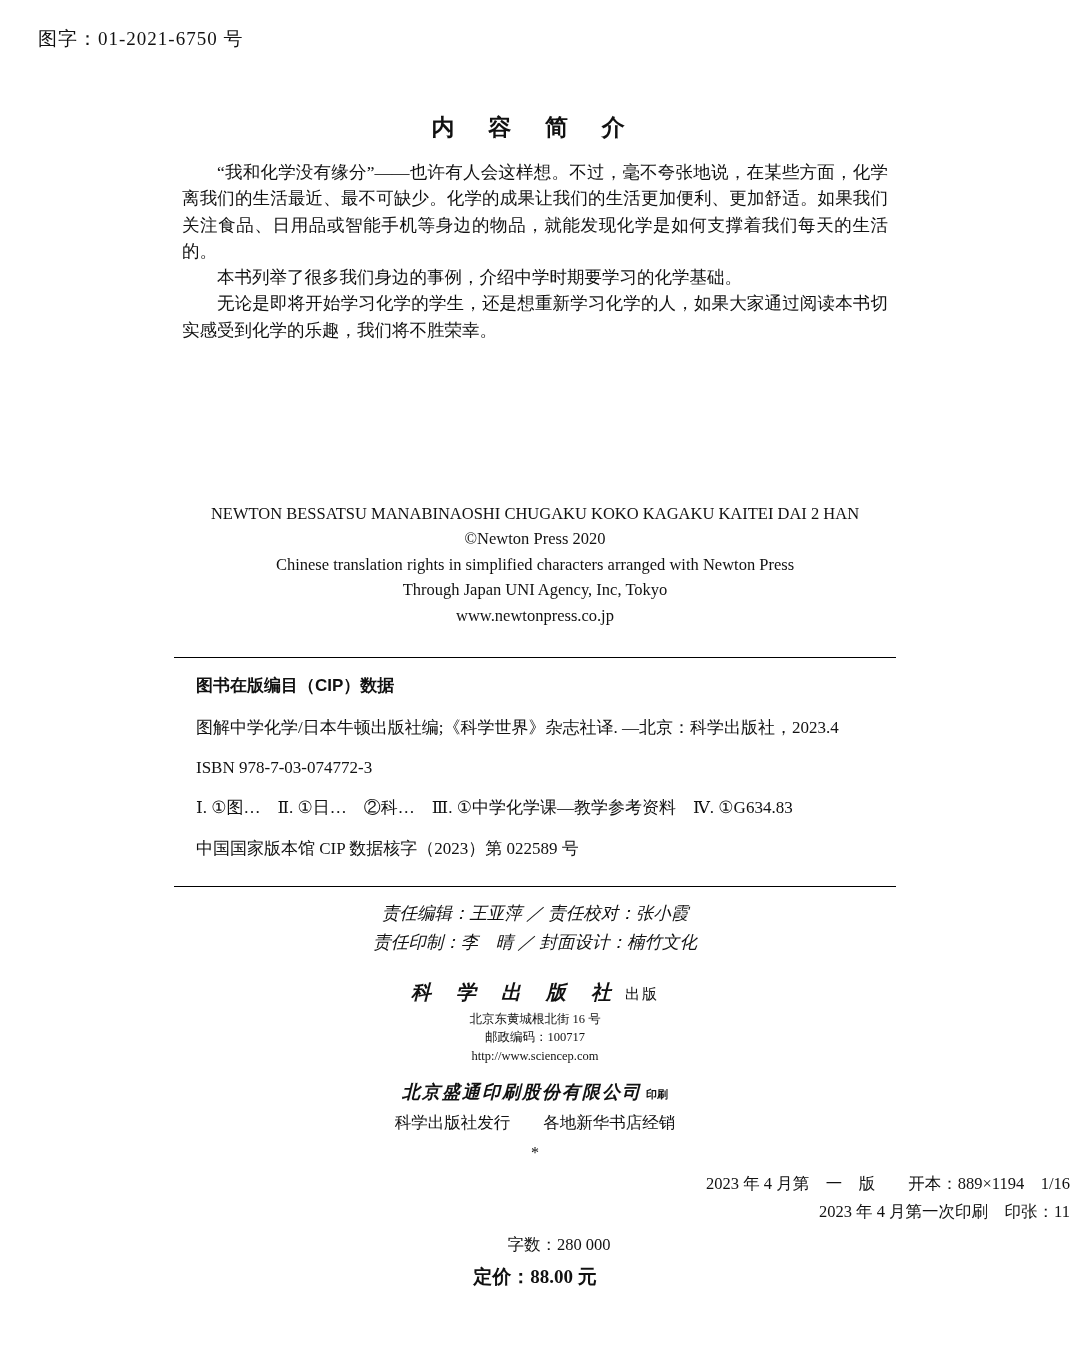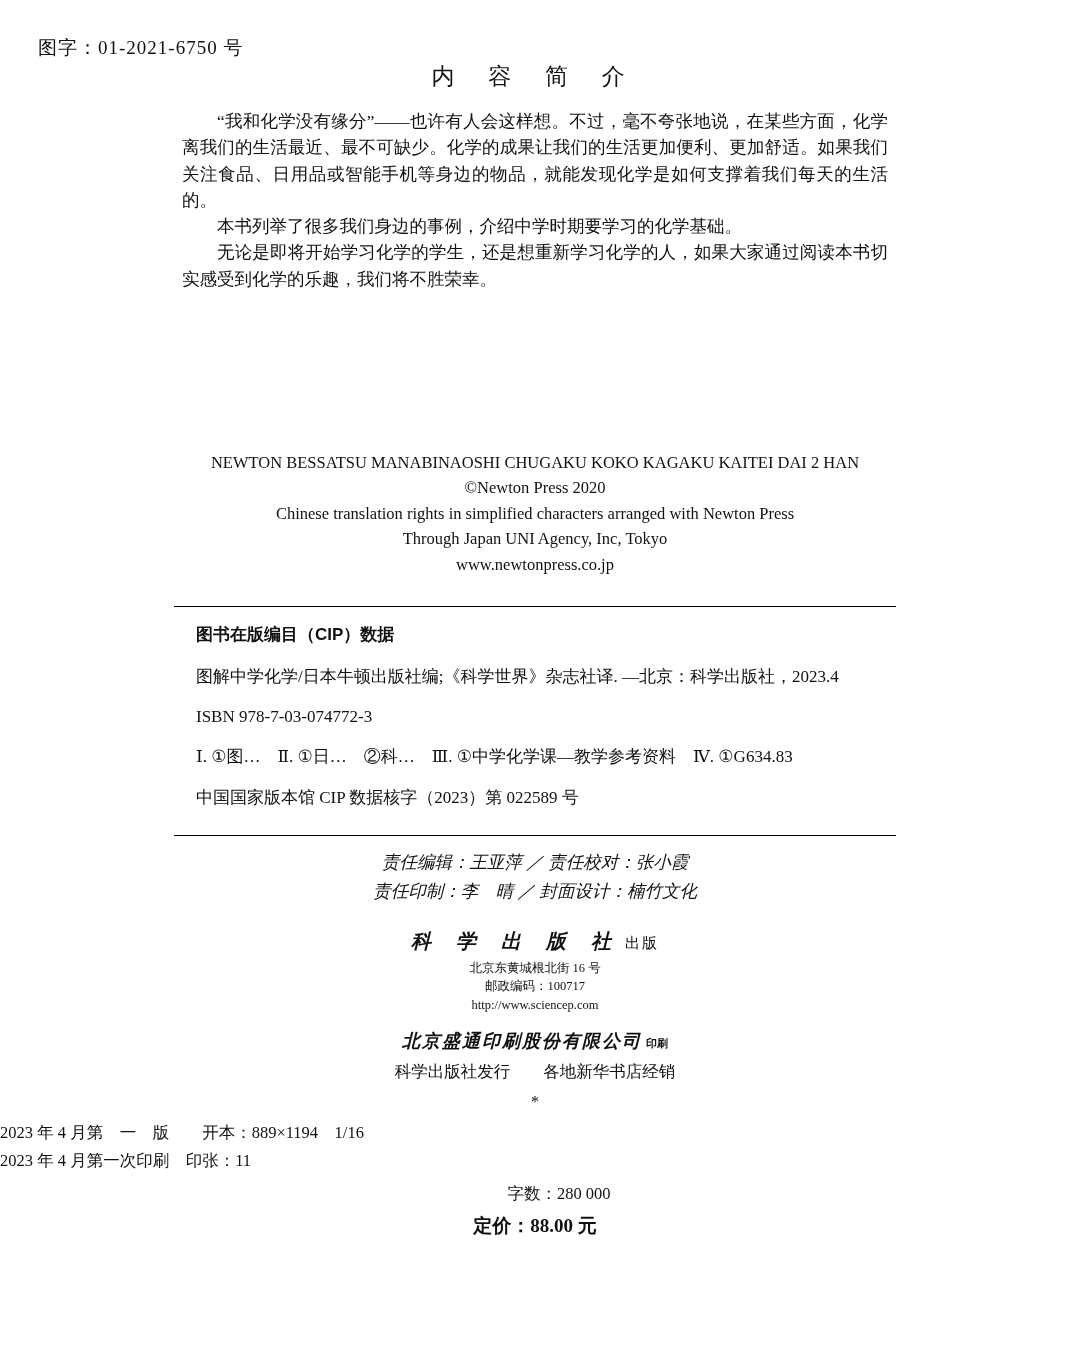--- a/index.html
+++ b/index.html
@@ -9,35 +9,36 @@
     height: 1357px;
     background: #ffffff;
     color: #111111;
     font-family: "Liberation Serif", "DejaVu Serif", serif;
     overflow: hidden;
   }
   .page {
     position: relative;
     width: 1070px;
     height: 1357px;
-    padding-top: 35px;
+    padding-top: 26px;
   }
   .reg-number {
     margin-left: 38px;
     font-size: 19px;
     letter-spacing: 1px;
   }
   .content-col {
     width: 706px;
     margin: 0 auto;
   }
   .intro-title {
+    margin-top: 60px;
     text-align: center;
     font-size: 23px;
-    font-weight: normal;
+    font-weight: bold;
     letter-spacing: 14px;
   }
   .intro-paragraphs {
     margin-top: 16px;
     font-size: 17.5px;
     line-height: 1.5;
   }
   .intro-paragraphs p {
     margin: 0;
     text-indent: 2em;
@@ -105,21 +106,21 @@
     text-align: center;
     font-size: 16.5px;
   }
   .star-line {
     margin-top: 10px;
     text-align: center;
     font-size: 16px;
   }
   .edition-block {
     margin-top: 8px;
-    text-align: left;
+    text-align: right;
     font-size: 16.5px;
     line-height: 1.7;
   }
   .wordcount-line {
     margin-top: 8px;
     text-align: center;
     font-size: 16.5px;
     margin-left: 48px;
   }
   .price-line {

